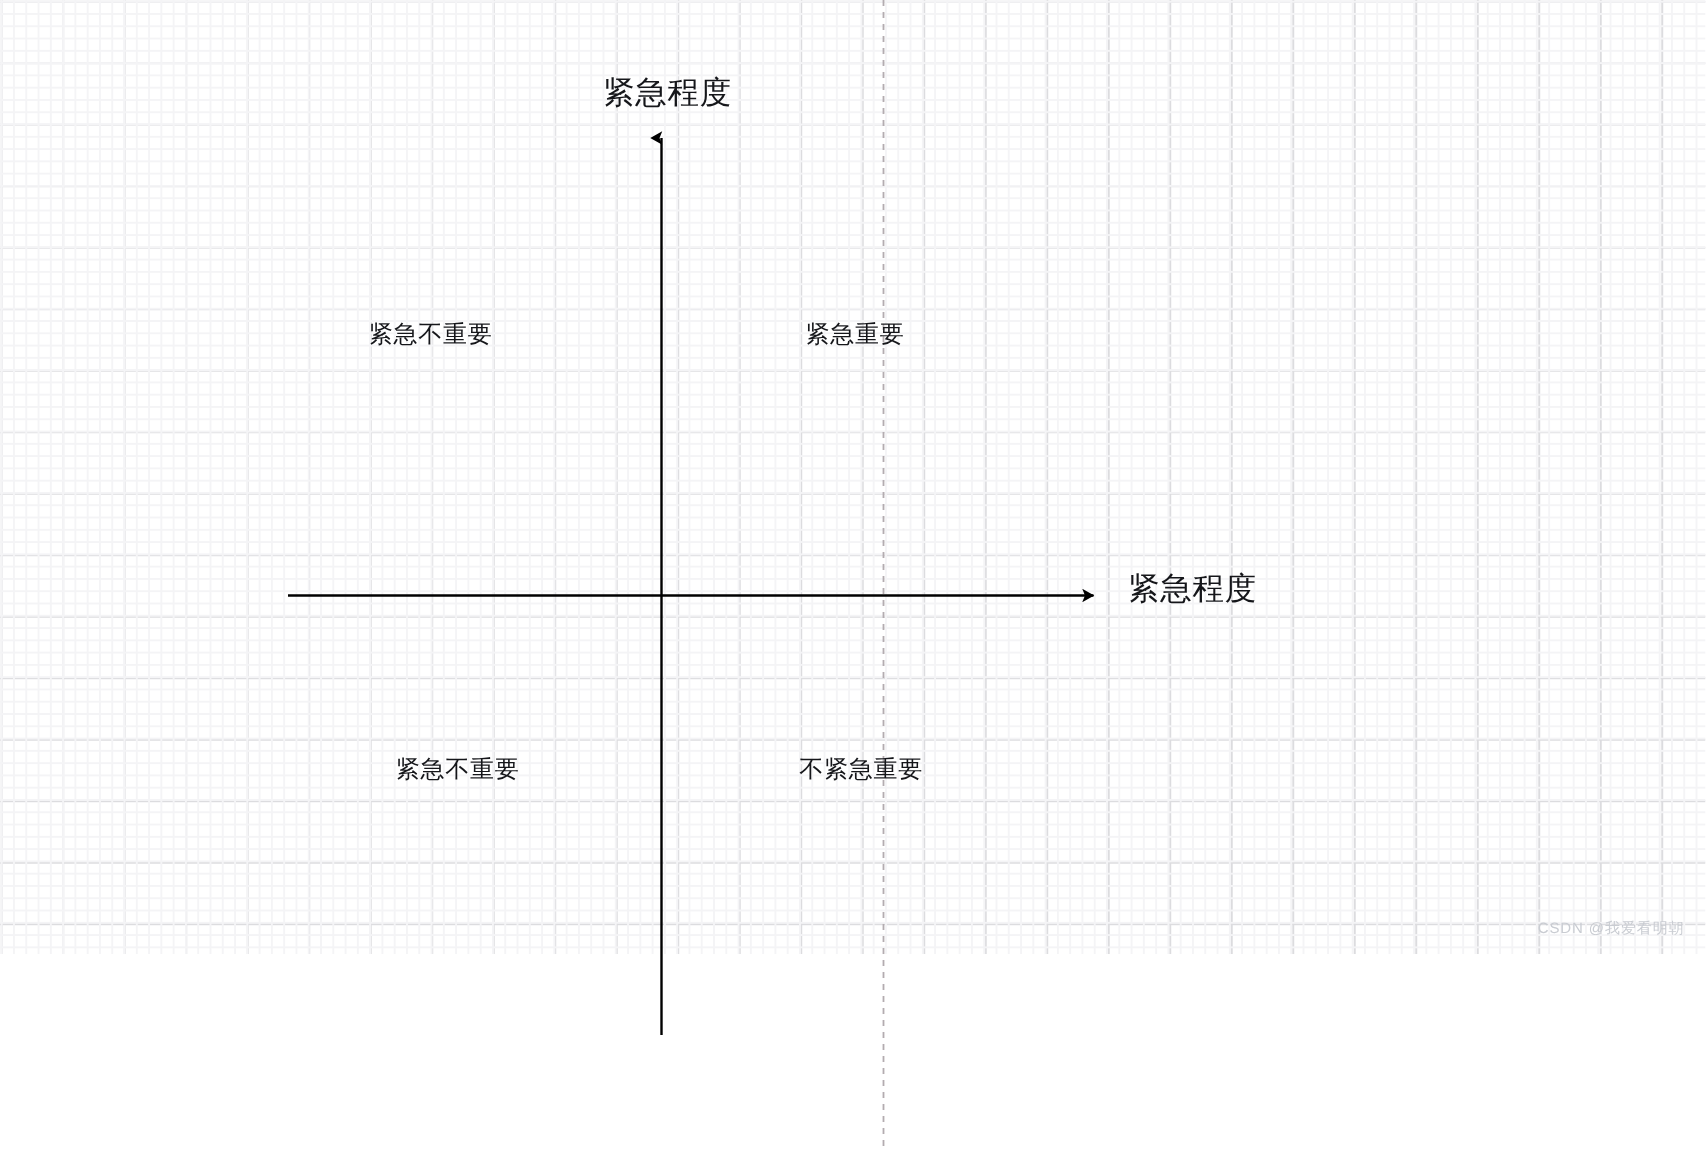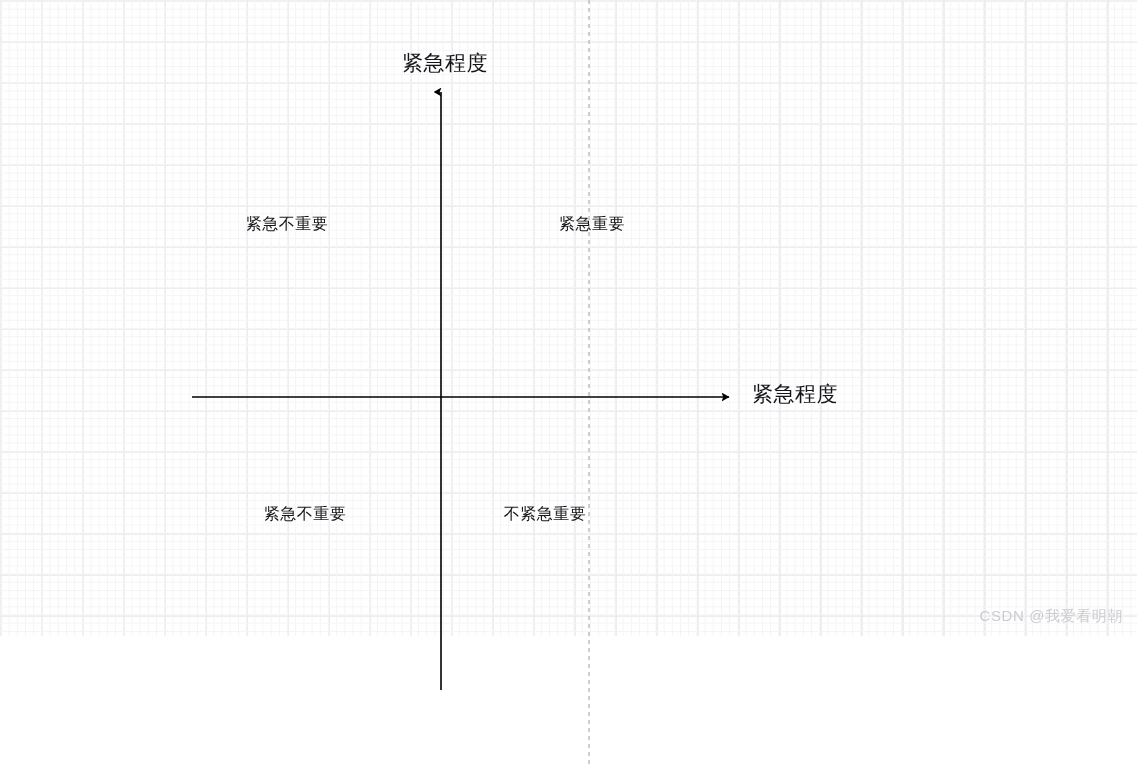--- a/index.html
+++ b/index.html
@@ -54,21 +54,21 @@
 
   .quadrant-label {
     font-size: 16px;
     line-height: 1;
   }
 
   .watermark {
     position: absolute;
     right: 14px;
     bottom: 10px;
-    font-size: 15px;
+    font-size: 10px;
     color: #c9ccd2;
     white-space: nowrap;
     letter-spacing: 0.6px;
   }
 </style>
 </head>
 <body>
 
 <div id="canvas">
 
@@ -88,21 +88,21 @@
 
     <line x1="192" y1="397" x2="729" y2="397" stroke="#000000" stroke-width="1.6" marker-end="url(#arrow-right)"></line>
   </svg>
 
   <div class="label axis-title" style="left:445px; top:62px;">紧急程度</div>
 
   <div class="label axis-title" style="left:795px; top:393px;">紧急程度</div>
 
   <div class="label quadrant-label" style="left:287px; top:224px;">紧急不重要</div>
 
-  <div class="label quadrant-label" style="left:592px; top:224px;">紧急重要</div>
+  <div class="label quadrant-label" style="left:570px; top:224px;">紧急重要</div>
 
   <div class="label quadrant-label" style="left:305px; top:514px;">紧急不重要</div>
 
-  <div class="label quadrant-label" style="left:545px; top:514px;">不紧急重要</div>
+  <div class="label quadrant-label" style="left:574px; top:514px;">不紧急重要</div>
 
   <div class="watermark">CSDN @我爱看明朝</div>
 
 </div>
 
 </body></html>

